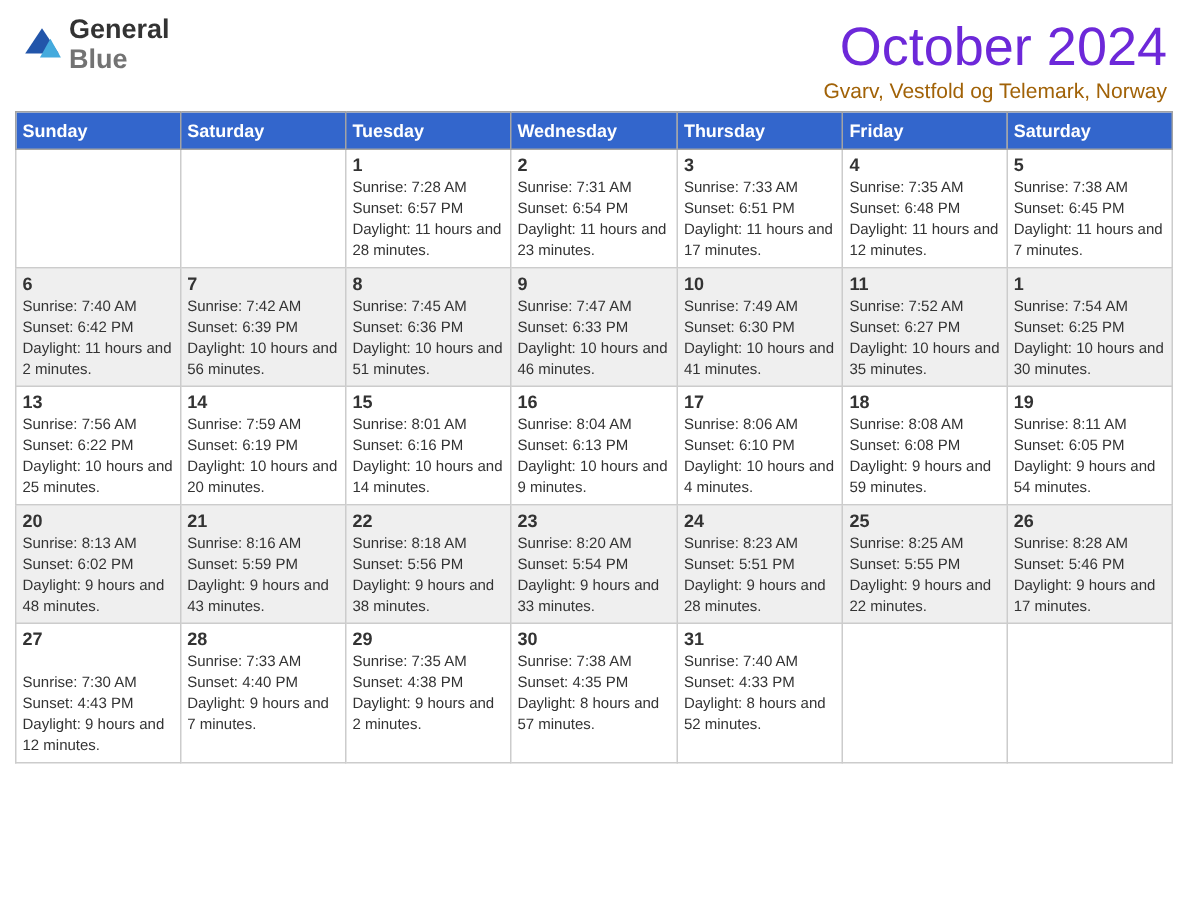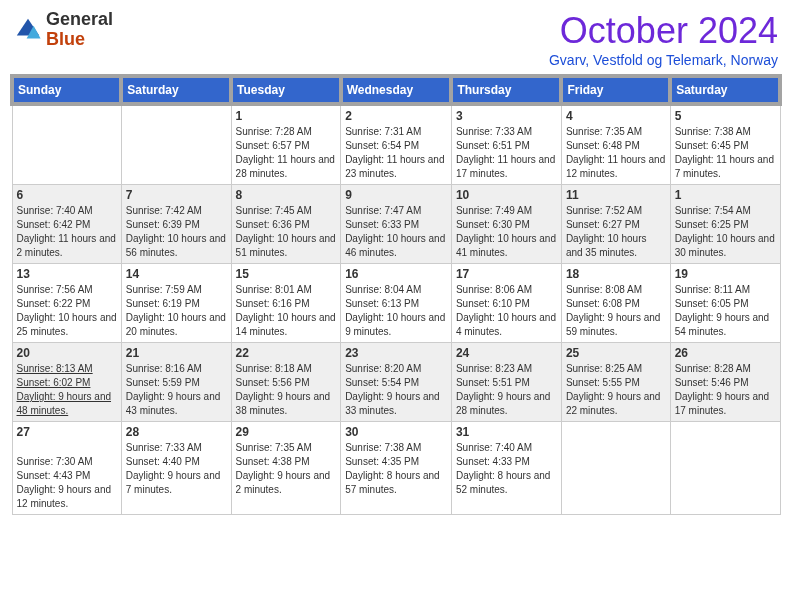--- a/index.html
+++ b/index.html
@@ -28,50 +28,50 @@
       line-height: 1.1;
     }
     .logo-general {
       font-size: 18px;
       font-weight: bold;
       color: #333;
     }
     .logo-blue {
       font-size: 18px;
       font-weight: bold;
-      color: #c2410c;
+      color: #737373;
     }
     .logo-icon {
       width: 28px;
       height: 28px;
     }
     .title-section {
       text-align: right;
     }
     .month-title {
       font-size: 36px;
       color: #6d28d9;
       font-weight: normal;
     }
     .location {
       font-size: 14px;
-      color: #1d4ed8;
+      color: #a16207;
     }
     .calendar {
       width: 100%;
       border-collapse: collapse;
     }
     .calendar th {
       background: #3366cc;
       color: #fff;
       font-size: 12px;
       font-weight: bold;
       padding: 5px 4px;
       text-align: left;
-      border: 4px solid #a3a3a3;
+      border: 1px solid #a3a3a3;
     }
     .calendar td {
       border: 1px solid #ccc;
       vertical-align: top;
       padding: 3px 4px;
       width: 113px;
       min-height: 80px;
       font-size: 10px;
       color: #333;
       background: #fff;
@@ -252,21 +252,21 @@
         <td>
           <span class="day-number">19</span>
           <div class="day-info" style="white-space: pre-line;">Sunrise: 8:11 AM
 Sunset: 6:05 PM
 Daylight: 9 hours and 54 minutes.</div>
         </td>
       </tr>
       <tr>
         <td>
           <span class="day-number">20</span>
-          <div class="day-info" style="white-space: pre-line; text-decoration: underline;">Sunrise: 8:13 AM
+          <div class="day-info" style="white-space: pre-line;">Sunrise: 8:13 AM
 Sunset: 6:02 PM
 Daylight: 9 hours and 48 minutes.</div>
         </td>
         <td>
           <span class="day-number">21</span>
           <div class="day-info" style="white-space: pre-line;">Sunrise: 8:16 AM
 Sunset: 5:59 PM
 Daylight: 9 hours and 43 minutes.</div>
         </td>
         <td>

